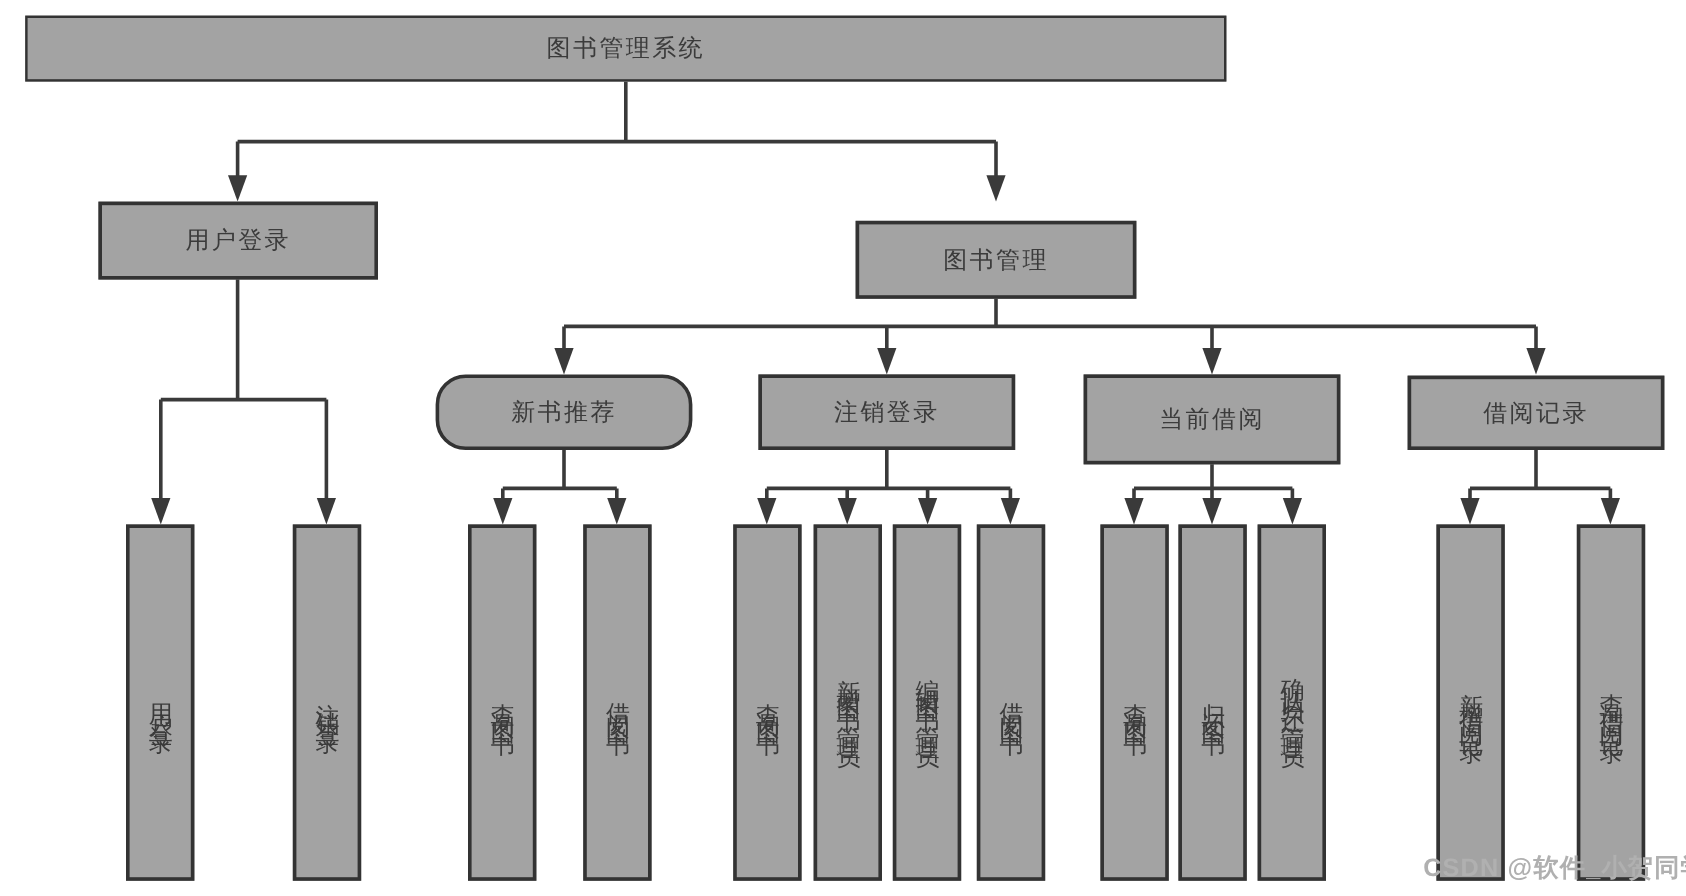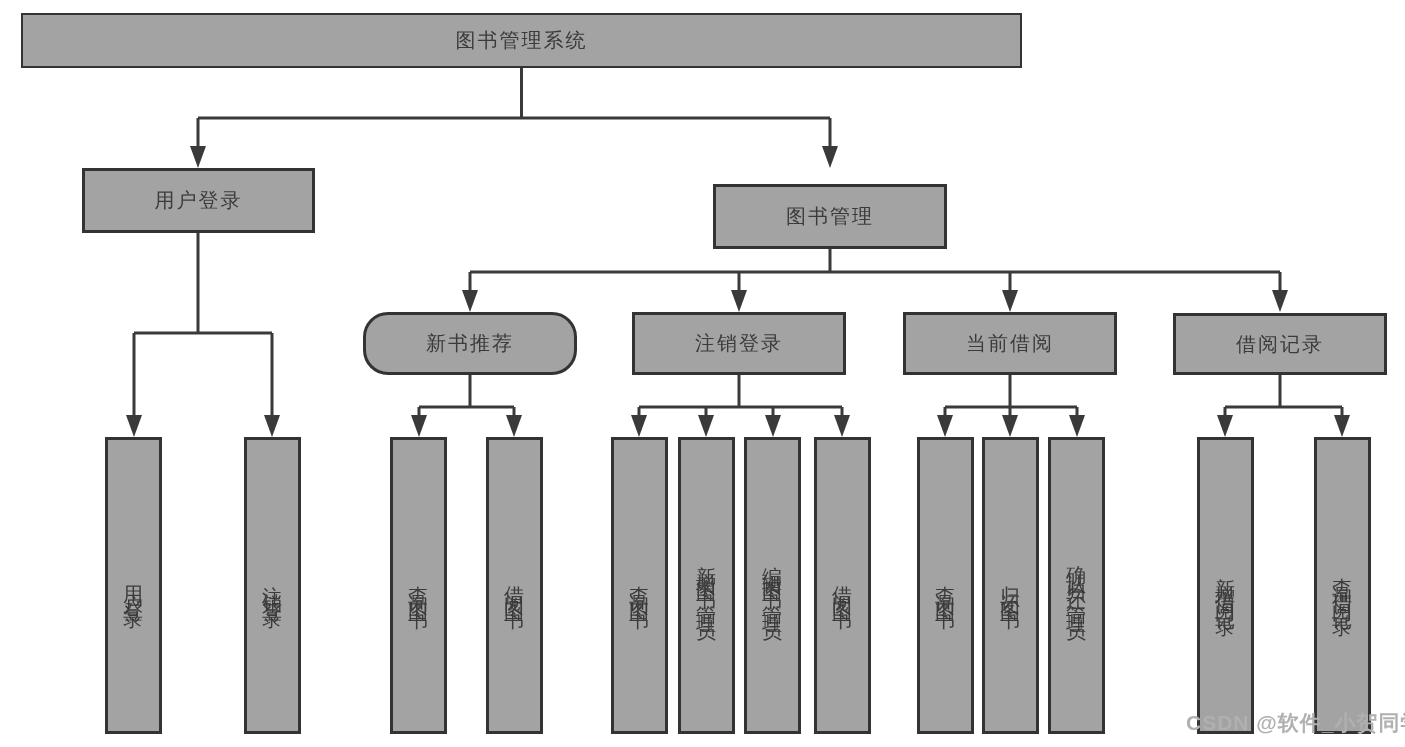--- a/index.html
+++ b/index.html
@@ -99,21 +99,21 @@
   <div class="node h-node" style="left:713px;top:184px;width:234px;height:65px;">
     <span>图书管理</span>
   </div>
 
   <div class="node h-node" style="left:363px;top:312px;width:214px;height:63px;border-radius:25px;">
     <span>新书推荐</span>
   </div>
   <div class="node h-node" style="left:632px;top:312px;width:214px;height:63px;">
     <span>注销登录</span>
   </div>
-  <div class="node h-node" style="left:903px;top:312px;width:214px;height:63px;">
+  <div class="node h-node" style="left:903px;top:312px;width:214px;height:75px;">
     <span>当前借阅</span>
   </div>
   <div class="node h-node" style="left:1173px;top:313px;width:214px;height:62px;">
     <span>借阅记录</span>
   </div>
 
   <div class="node leaf" style="left:105px;">
     <span>用户登录</span>
   </div>
   <div class="node leaf" style="left:244px;">

